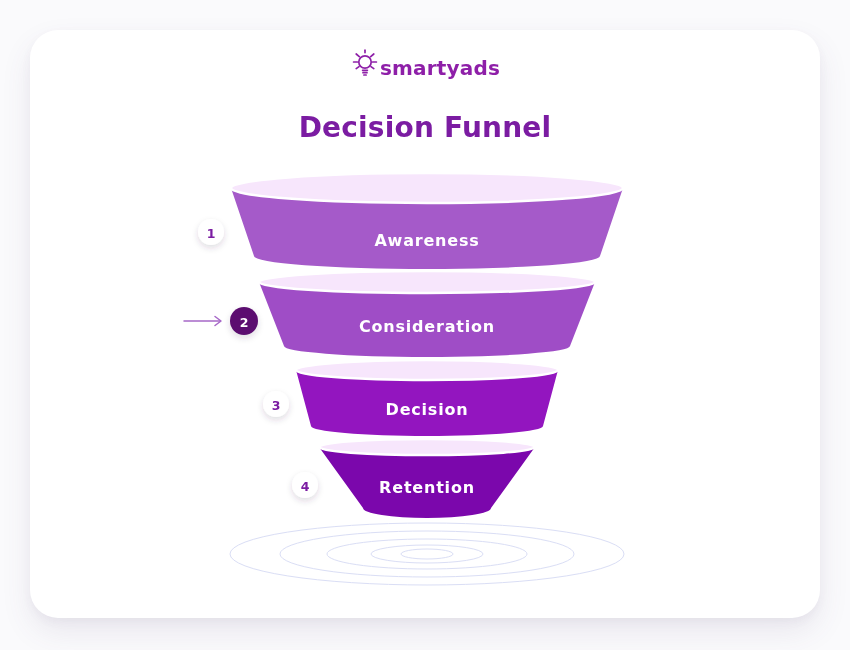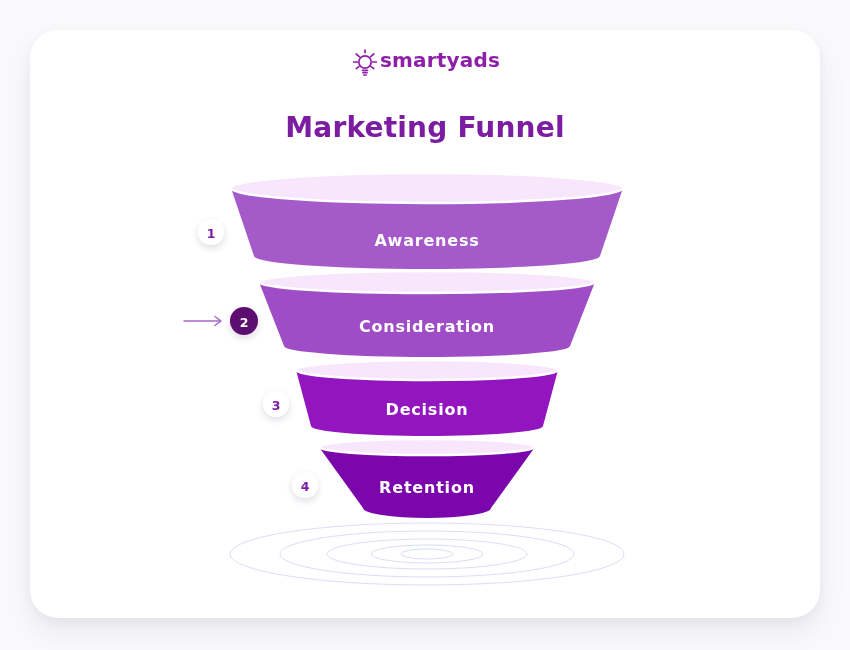--- a/index.html
+++ b/index.html
@@ -14,21 +14,21 @@
     position: absolute;
     left: 30px; top: 30px;
     width: 790px; height: 588px;
     background: #FFFFFF;
     border-radius: 28px;
     box-shadow: 0 14px 30px rgba(90,70,120,0.10), 0 4px 10px rgba(90,70,120,0.05);
   }
   .logo {
     position: absolute;
     left: 0; right: 0; top: 48px;
-    display: flex; align-items: flex-start; justify-content: center;
+    display: flex; align-items: flex-end; justify-content: center;
     gap: 0;
     z-index: 2;
   }
   .logo-text {
     color: #8E1FA8;
     font-size: 20px;
     font-weight: 600;
     letter-spacing: 0.2px;
   }
   .page-title {
@@ -76,21 +76,21 @@
       <path d="M 3.6 14 H 7.4"></path>
       <path d="M 6.2 20.6 L 9.0 18.6"></path>
       <path d="M 23.8 6.0 L 20.7 8.6"></path>
       <path d="M 26.4 14 H 22.6"></path>
       <path d="M 23.8 20.6 L 21.0 18.6"></path>
     </g>
   </svg>
   <span class="logo-text">smartyads</span>
 </div>
 
-<div class="page-title">Marketing Funnel</div>
+<div class="page-title">Decision Funnel</div>
 
 <svg class="diagram" viewBox="0 0 850 650">
   <defs>
     <filter id="badgeShadow" x="-80%" y="-80%" width="260%" height="260%">
       <feDropShadow dx="0" dy="3" stdDeviation="3.2" flood-color="#3A2550" flood-opacity="0.16"></feDropShadow>
     </filter>
   </defs>
 
   <g fill="none" stroke-width="1">
     <ellipse cx="427" cy="554" rx="197" ry="31" stroke="#DADEF5"></ellipse>

